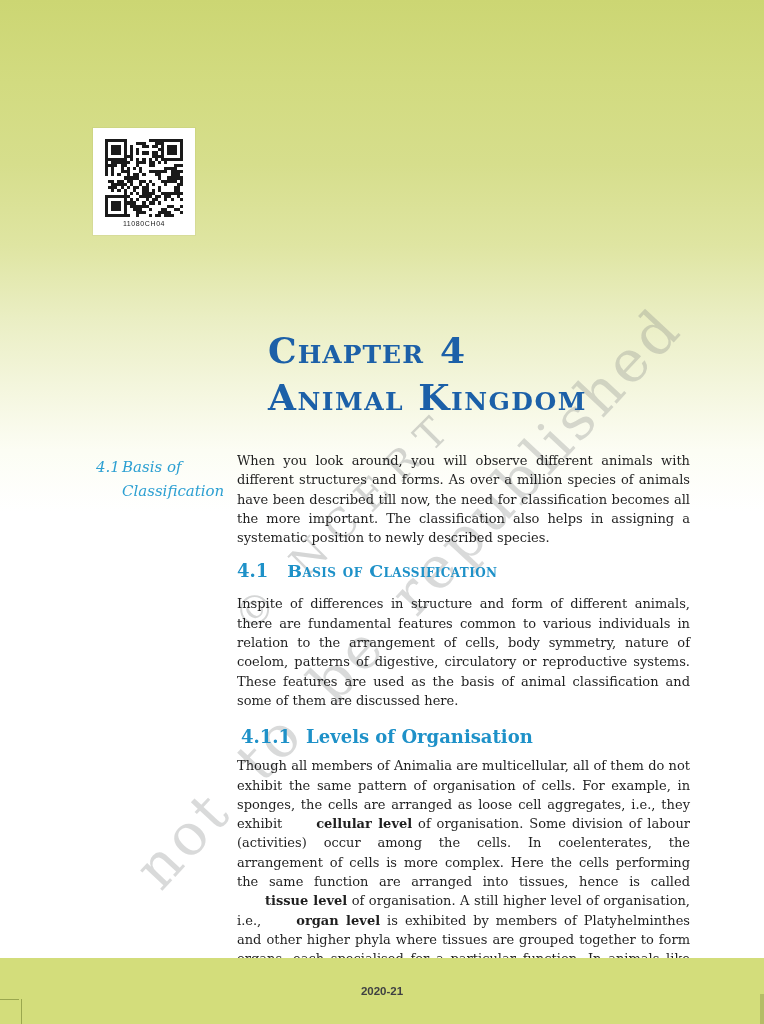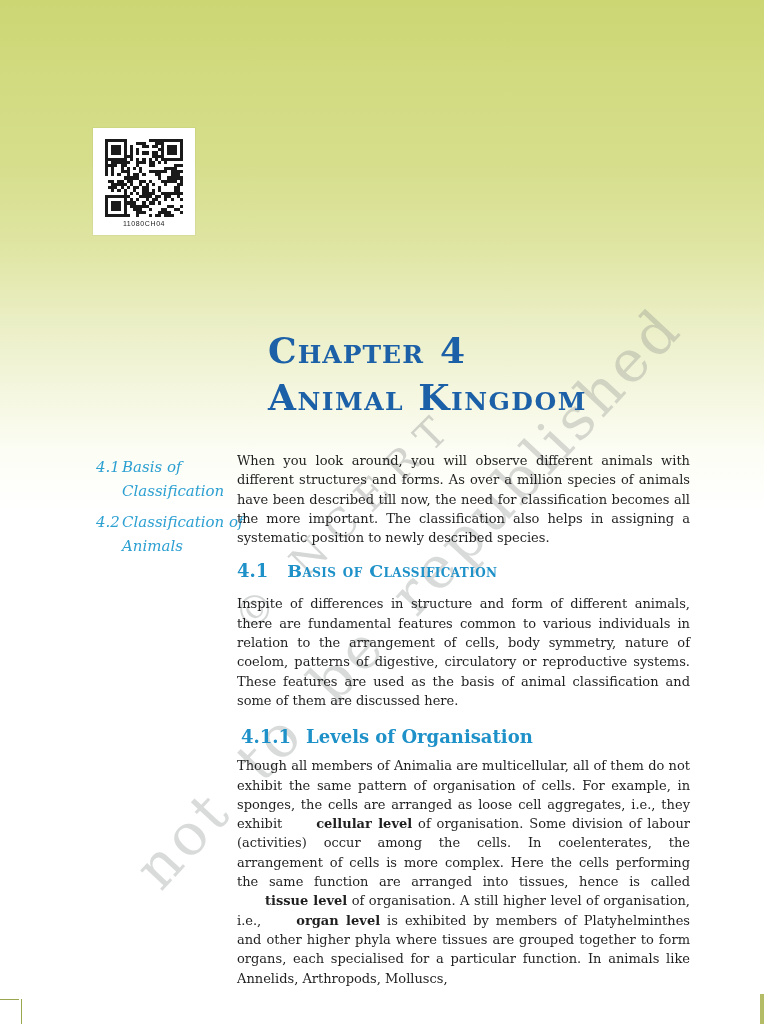--- a/index.html
+++ b/index.html
@@ -76,36 +76,35 @@
   <div class="chapter">
     <div class="ch-line"><span>Chapter</span><span class="ch-num">4</span></div>
     <div class="ch-line ch-title">Animal Kingdom</div>
   </div>
 
   <aside class="toc">
     <div class="toc-item">
       <span class="toc-num">4.1</span>
       <span class="toc-label">Basis of Classification</span>
     </div>
-    <div class="toc-item">
-      <span class="toc-num">4.2</span>
-      <span class="toc-label">Classification of Animals</span>
-    </div>
   </aside>
 
   <main class="content">
     <p>When you look around, you will observe different animals with different structures and forms.  As over a million species of animals have been described till now, the need for classification becomes all the more important. The classification also helps in assigning a systematic position to newly described species.</p>
 
     <div class="sec-h2"><span class="h-num">4.1</span><span class="h-title">Basis of Classification</span></div>
 
     <p>Inspite of differences in structure and form of different animals, there are fundamental features common to various individuals in relation to the arrangement of cells, body symmetry, nature of coelom, patterns of digestive, circulatory or reproductive systems. These features are used as the basis of animal classification and some of them are discussed here.</p>
 
     <div class="sec-h3"><span class="h-num">4.1.1</span><span>Levels of Organisation</span></div>
 
     <p><span>Though all members of Animalia are multicellular, all of them do not exhibit the same pattern of organisation of cells. For example, in sponges, the cells are arranged as loose cell aggregates, i.e., they exhibit </span><b>cellular level</b><span> of organisation. Some division of labour (activities) occur among the cells. In coelenterates, the arrangement of cells is more complex. Here the cells performing the same function are arranged into tissues, hence is called </span><b>tissue level</b><span> of organisation. A still higher level of organisation, i.e., </span><b>organ level</b><span> is exhibited by members of Platyhelminthes and other higher phyla where tissues are grouped together to form organs, each specialised for a particular function. In animals like Annelids, Arthropods, Molluscs,</span></p>
   </main>
 
+  <footer class="footer-bar">
+    <span class="footer-year">2020-21</span>
+  </footer>
 
   <div class="crop crop-bl-h"></div>
   <div class="crop crop-bl-v"></div>
   <div class="crop crop-br-v"></div>
 
 </div>
 
 </body></html>

